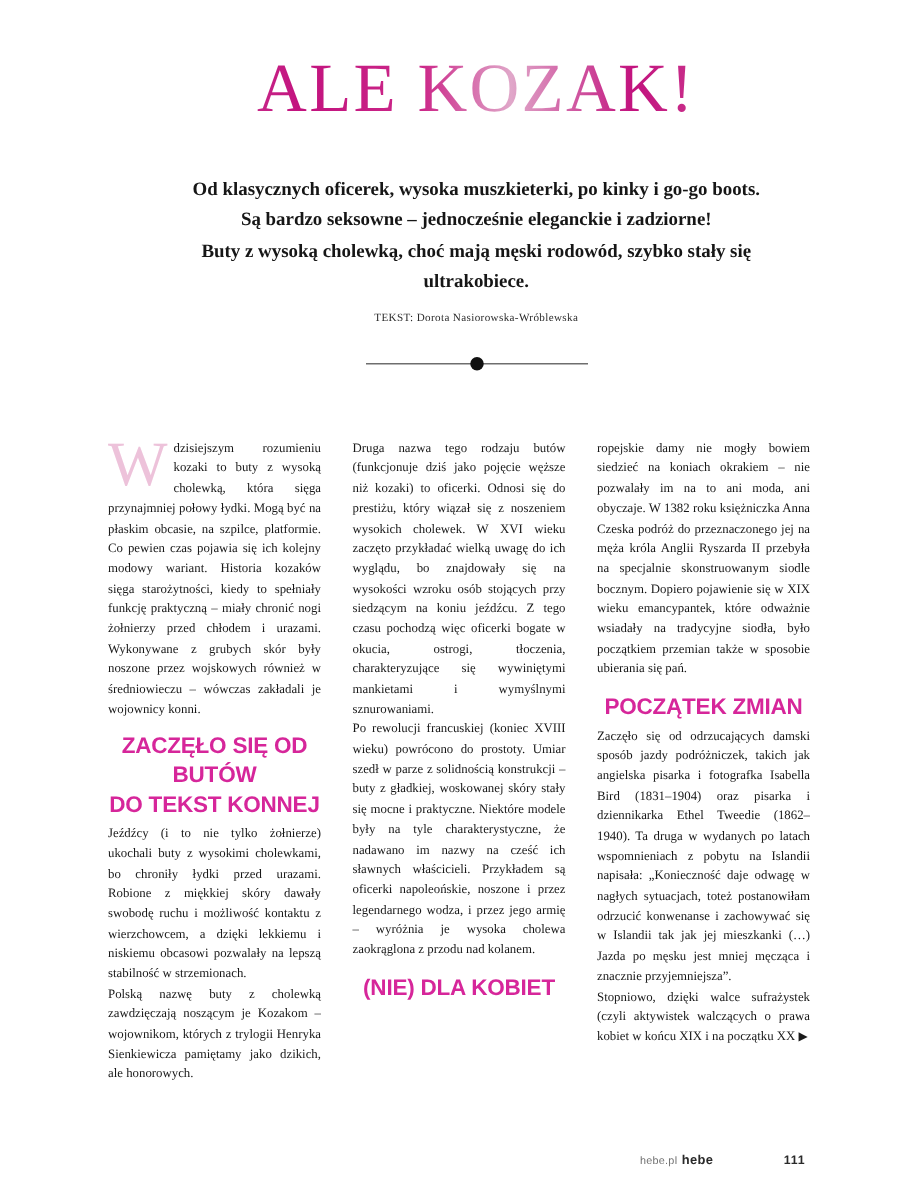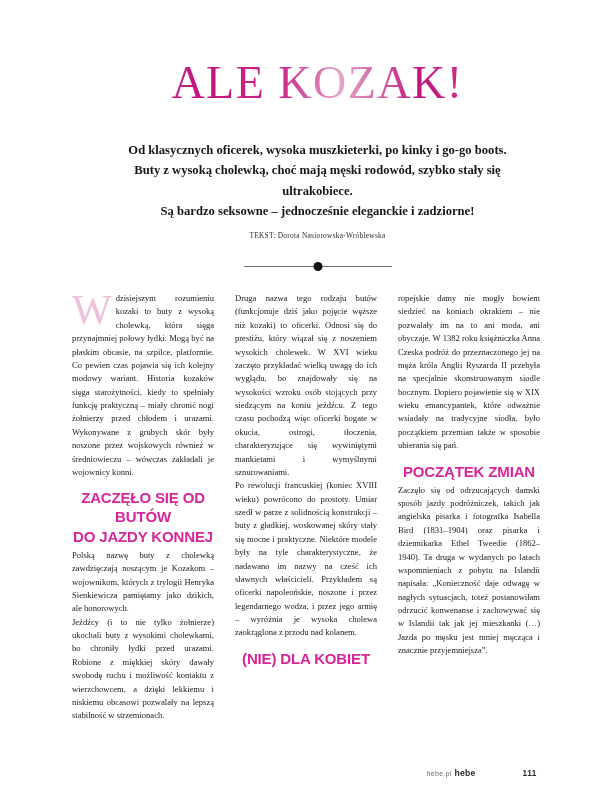--- a/index.html
+++ b/index.html
@@ -19,21 +19,21 @@
 
   .page {
     width: 607px;
     height: 800px;
     position: relative;
     padding: 0;
   }
 
   
   .masthead {
-    padding-top: 60px;
+    padding-top: 36px;
     text-align: center;
     margin-left: 28px;
   }
 
   .headline {
     font-family: "Liberation Serif", serif;
     font-size: 46px;
     line-height: 1;
     letter-spacing: 1.5px;
     font-weight: 400;
@@ -189,64 +189,65 @@
 </head>
 <body>
 
 <div class="page">
 
   <div class="masthead">
     <h1 class="headline">ALE KOZAK!</h1>
 
     <div class="deck">
       <span class="deck-line">Od klasycznych oficerek, wysoka muszkieterki, po kinky i go-go boots.</span>
+      <span class="deck-line">Są bardzo seksowne – jednocześnie eleganckie i zadziorne!</span>
       <span class="deck-line">Buty z wysoką cholewką, choć mają męski rodowód, szybko stały się ultrakobiece.</span>
-      <span class="deck-line">Są bardzo seksowne – jednocześnie eleganckie i zadziorne!</span>
     </div>
 
     <div class="byline">TEKST: Dorota Nasiorowska-Wróblewska</div>
 
     <div class="ornament">
       <div class="rule"></div>
       <div class="dot"></div>
     </div>
   </div>
 
   <div class="columns">
 
     <div class="col">
       <p class="dropcap-para"><span class="dropcap">W</span><span> dzisiejszym rozumieniu kozaki to buty z wysoką cholewką, która sięga przynajmniej połowy łydki. Mogą być na płaskim obcasie, na szpilce, platformie. Co pewien czas pojawia się ich kolejny modowy wariant. Historia kozaków sięga starożytności, kiedy to spełniały funkcję praktyczną – miały chronić nogi żołnierzy przed chłodem i urazami. Wykonywane z grubych skór były noszone przez wojskowych również w średniowieczu – wówczas zakładali je wojownicy konni.</span></p>
 
       <div class="section-head">
         <span class="hl">ZACZĘŁO SIĘ OD BUTÓW</span>
-        <span class="hl">DO JAZDY KONNEJ</span>
+        <span class="hl">DO TEKST KONNEJ</span>
       </div>
 
+      <p class="para">Jeźdźcy (i to nie tylko żołnierze) ukochali buty z wysokimi cholewkami, bo chroniły łydki przed urazami. Robione z miękkiej skóry dawały swobodę ruchu i możliwość kontaktu z wierzchowcem, a dzięki lekkiemu i niskiemu obcasowi pozwalały na lepszą stabilność w strzemionach.</p>
       <p class="para">Polską nazwę buty z cholewką zawdzięczają noszącym je Kozakom – wojownikom, których z trylogii Henryka Sienkiewicza pamiętamy jako dzikich, ale honorowych.</p>
-      <p class="para">Jeźdźcy (i to nie tylko żołnierze) ukochali buty z wysokimi cholewkami, bo chroniły łydki przed urazami. Robione z miękkiej skóry dawały swobodę ruchu i możliwość kontaktu z wierzchowcem, a dzięki lekkiemu i niskiemu obcasowi pozwalały na lepszą stabilność w strzemionach.</p>
     </div>
 
     <div class="col">
       <p class="para">Druga nazwa tego rodzaju butów (funkcjonuje dziś jako pojęcie węższe niż kozaki) to oficerki. Odnosi się do prestiżu, który wiązał się z noszeniem wysokich cholewek. W XVI wieku zaczęto przykładać wielką uwagę do ich wyglądu, bo znajdowały się na wysokości wzroku osób stojących przy siedzącym na koniu jeźdźcu. Z tego czasu pochodzą więc oficerki bogate w okucia, ostrogi, tłoczenia, charakteryzujące się wywiniętymi mankietami i wymyślnymi sznurowaniami.</p>
       <p class="para">Po rewolucji francuskiej (koniec XVIII wieku) powrócono do prostoty. Umiar szedł w parze z solidnością konstrukcji – buty z gładkiej, woskowanej skóry stały się mocne i praktyczne. Niektóre modele były na tyle charakterystyczne, że nadawano im nazwy na cześć ich sławnych właścicieli. Przykładem są oficerki napoleońskie, noszone i przez legendarnego wodza, i przez jego armię – wyróżnia je wysoka cholewa zaokrąglona z przodu nad kolanem.</p>
 
       <div class="section-head">
         <span class="hl">(NIE) DLA KOBIET</span>
       </div>
 
     </div>
 
     <div class="col">
       <p class="para">ropejskie damy nie mogły bowiem siedzieć na koniach okrakiem – nie pozwalały im na to ani moda, ani obyczaje. W 1382 roku księżniczka Anna Czeska podróż do przeznaczonego jej na męża króla Anglii Ryszarda II przebyła na specjalnie skonstruowanym siodle bocznym. Dopiero pojawienie się w XIX wieku emancypantek, które odważnie wsiadały na tradycyjne siodła, było początkiem przemian także w sposobie ubierania się pań.</p>
 
       <div class="section-head">
         <span class="hl">POCZĄTEK ZMIAN</span>
       </div>
 
       <p class="para">Zaczęło się od odrzucających damski sposób jazdy podróżniczek, takich jak angielska pisarka i fotografka Isabella Bird (1831–1904) oraz pisarka i dziennikarka Ethel Tweedie (1862–1940). Ta druga w wydanych po latach wspomnieniach z pobytu na Islandii napisała: „Konieczność daje odwagę w nagłych sytuacjach, toteż postanowiłam odrzucić konwenanse i zachowywać się w Islandii tak jak jej mieszkanki (…) Jazda po męsku jest mniej męcząca i znacznie przyjemniejsza”.</p>
+      <p class="para"><span>Stopniowo, dzięki walce sufrażystek (czyli aktywistek walczących o prawa kobiet w końcu XIX i na początku XX</span> <span class="arrow-mark">▶</span></p>
     </div>
 
   </div>
 
   <div class="footer">
     <span>hebe.pl</span>
     <span class="brand">hebe</span>
     <span class="folio">111</span>
   </div>
 

